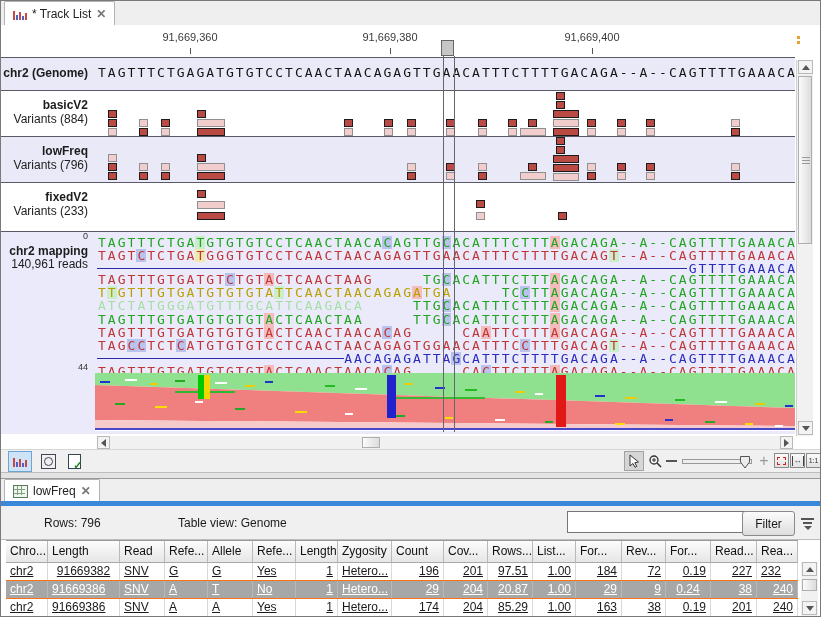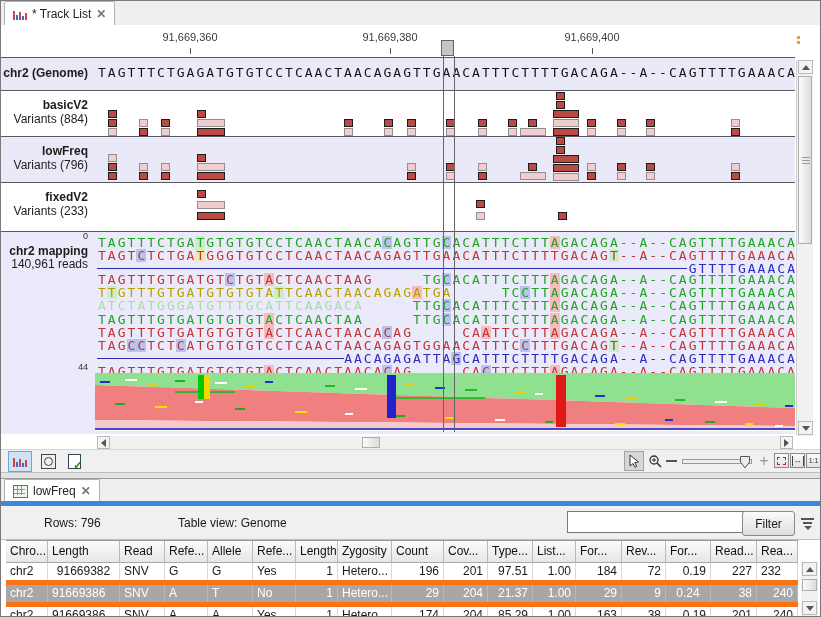--- a/index.html
+++ b/index.html
@@ -46,21 +46,21 @@
   .lbl{font-size:12px;color:#1a1a1a;}
   .filter-input{left:567px;top:511px;width:168px;height:20px;border:1px solid #767676;background:#fff;
                 font-family:"Liberation Sans",sans-serif;font-size:12px;padding:0 4px;box-sizing:content-box;}
   .filter-btn{left:742px;top:511px;width:51px;height:23px;border:1px solid #8a8a8a;border-radius:3px;
               background:linear-gradient(#fbfbfb,#dedede);font-size:12px;display:flex;align-items:center;justify-content:center;}
   
   .thead-cell{background:linear-gradient(#fcfcfc,#e6e6e6);border-right:1px solid #b9b9b9;border-bottom:1px solid #a9a9a9;
               box-sizing:border-box;font-size:12px;color:#111;padding:3px 4px 0 4px;white-space:nowrap;overflow:hidden;height:22px;}
   .tcell{border-right:1px solid #d9d9d9;box-sizing:border-box;font-size:12px;padding:1px 4px 0 4px;
          white-space:nowrap;overflow:hidden;height:17px;}
-  .trow{display:flex;background:#fff;border-bottom:5px solid #f97316;}
+  .trow{display:flex;background:#fff;border-bottom:1px solid #f97316;text-decoration:underline;}
   .trow.selected{background:#a7a7a7;color:#fff;}
   .trow.selected .tcell{border-right-color:#b8b8b8;}
   .icon-grid{width:13px;height:11px;border:1px solid #5b7a5b;background:#eef6ee;position:relative;}
   .icon-grid i{position:absolute;background:#7fa07f;}
 </style>
 </head>
 <body>
 
 <div class="abs tabbar"></div>
 <div class="abs tab">
@@ -360,21 +360,21 @@
       <div class="thead-cell" style="width: 42px; flex: 0 0 42px;">Chro...</div>
       <div class="thead-cell" style="width: 72px; flex: 0 0 72px;">Length</div>
       <div class="thead-cell" style="width: 45px; flex: 0 0 45px;">Read</div>
       <div class="thead-cell" style="width: 43px; flex: 0 0 43px;">Refe...</div>
       <div class="thead-cell" style="width: 45px; flex: 0 0 45px;">Allele</div>
       <div class="thead-cell" style="width: 43px; flex: 0 0 43px;">Refe...</div>
       <div class="thead-cell" style="width: 42px; flex: 0 0 42px;">Length</div>
       <div class="thead-cell" style="width: 54px; flex: 0 0 54px;">Zygosity</div>
       <div class="thead-cell" style="width: 52px; flex: 0 0 52px;">Count</div>
       <div class="thead-cell" style="width: 44px; flex: 0 0 44px;">Cov...</div>
-      <div class="thead-cell" style="width: 45px; flex: 0 0 45px;">Type...</div>
+      <div class="thead-cell" style="width: 45px; flex: 0 0 45px;">Rows...</div>
       <div class="thead-cell" style="width: 43px; flex: 0 0 43px;">List...</div>
       <div class="thead-cell" style="width: 46px; flex: 0 0 46px;">For...</div>
       <div class="thead-cell" style="width: 44px; flex: 0 0 44px;">Rev...</div>
       <div class="thead-cell" style="width: 45px; flex: 0 0 45px;">For...</div>
       <div class="thead-cell" style="width: 46px; flex: 0 0 46px;">Read...</div>
       <div class="thead-cell" style="width: 41px; flex: 0 0 41px;">Rea...</div>
     </div>
     <div class="trow">
       <div class="tcell" style="width: 42px; flex: 0 0 42px; text-align: left;">chr2</div>
       <div class="tcell" style="width: 72px; flex: 0 0 72px; text-align: center;">91669382</div>
@@ -398,21 +398,21 @@
       <div class="tcell" style="width: 42px; flex: 0 0 42px; text-align: left;">chr2</div>
       <div class="tcell" style="width: 72px; flex: 0 0 72px; text-align: left;">91669386</div>
       <div class="tcell" style="width: 45px; flex: 0 0 45px; text-align: left;">SNV</div>
       <div class="tcell" style="width: 43px; flex: 0 0 43px; text-align: left;">A</div>
       <div class="tcell" style="width: 45px; flex: 0 0 45px; text-align: left;">T</div>
       <div class="tcell" style="width: 43px; flex: 0 0 43px; text-align: left;">No</div>
       <div class="tcell" style="width: 42px; flex: 0 0 42px; text-align: right;">1</div>
       <div class="tcell" style="width: 54px; flex: 0 0 54px; text-align: left;">Hetero...</div>
       <div class="tcell" style="width: 52px; flex: 0 0 52px; text-align: right;">29</div>
       <div class="tcell" style="width: 44px; flex: 0 0 44px; text-align: right;">204</div>
-      <div class="tcell" style="width: 45px; flex: 0 0 45px; text-align: right;">21.37</div>
+      <div class="tcell" style="width: 45px; flex: 0 0 45px; text-align: right;">20.87</div>
       <div class="tcell" style="width: 43px; flex: 0 0 43px; text-align: right;">1.00</div>
       <div class="tcell" style="width: 46px; flex: 0 0 46px; text-align: right;">29</div>
       <div class="tcell" style="width: 44px; flex: 0 0 44px; text-align: right;">9</div>
       <div class="tcell" style="width: 45px; flex: 0 0 45px; text-align: center;">0.24</div>
       <div class="tcell" style="width: 46px; flex: 0 0 46px; text-align: right;">38</div>
       <div class="tcell" style="width: 41px; flex: 0 0 41px; text-align: right;">240</div>
     </div>
     <div class="trow">
       <div class="tcell" style="width: 42px; flex: 0 0 42px; text-align: left;">chr2</div>
       <div class="tcell" style="width: 72px; flex: 0 0 72px; text-align: left;">91669386</div>

